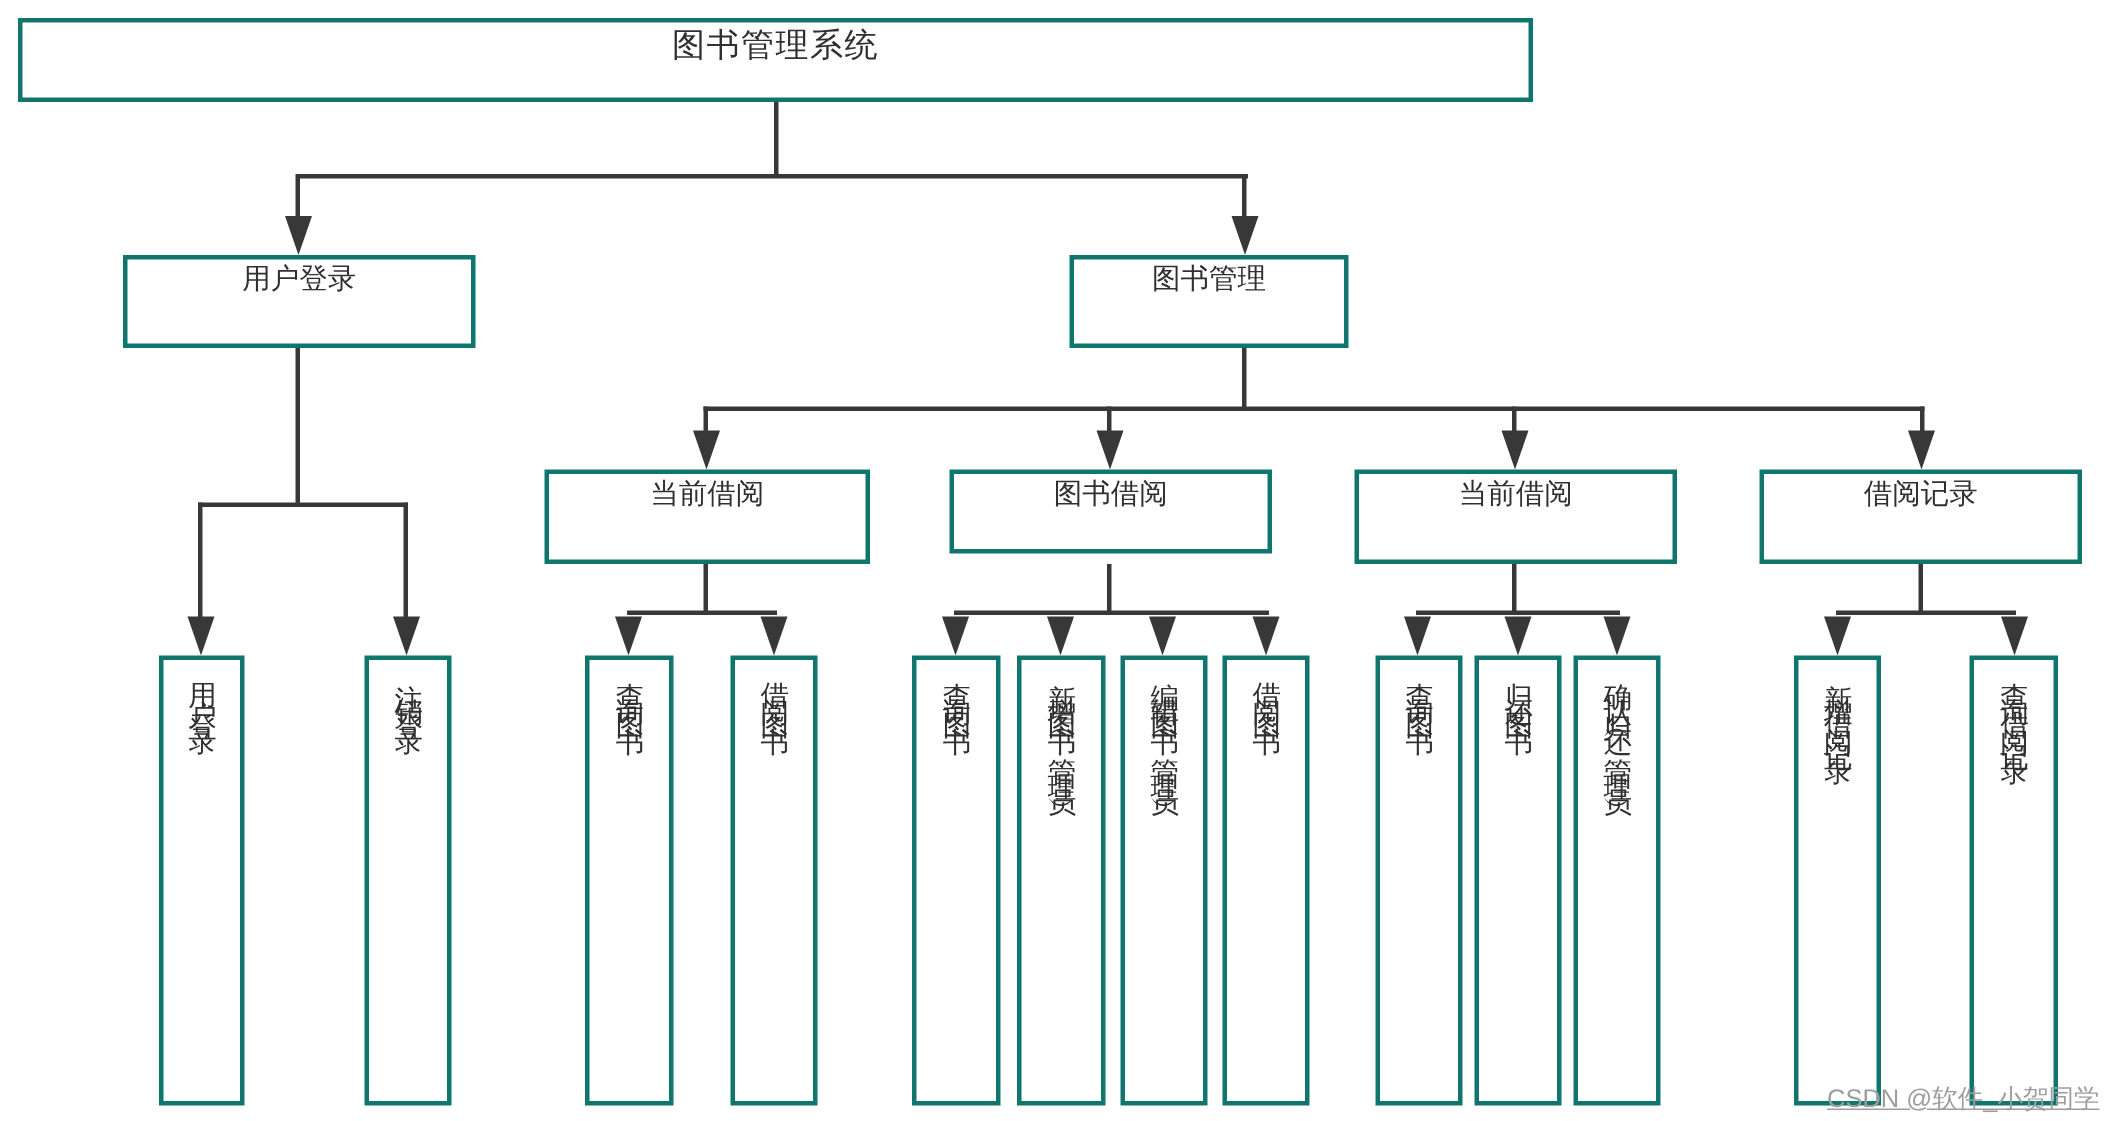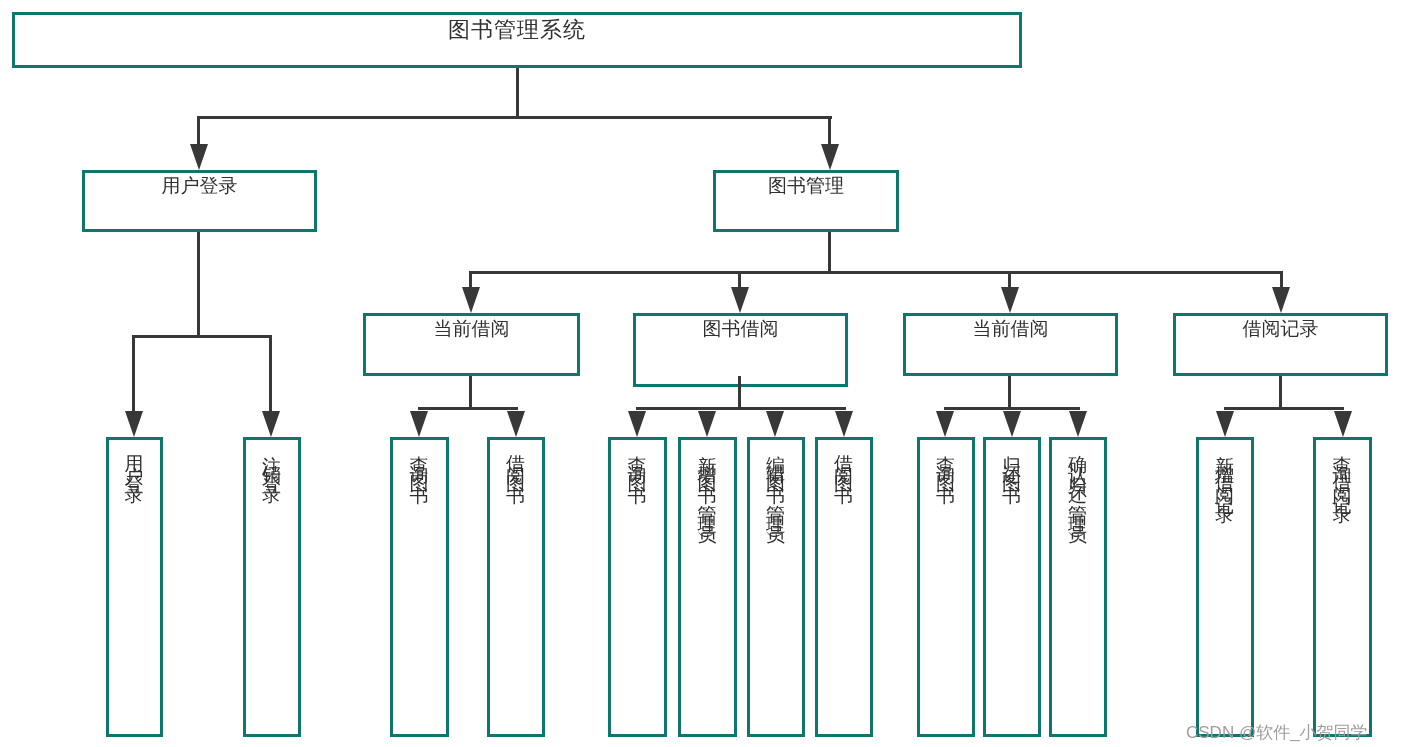--- a/index.html
+++ b/index.html
@@ -43,26 +43,27 @@
   .arrow {
     position: absolute;
     width: 0;
     height: 0;
     border-left: 9px solid transparent;
     border-right: 9px solid transparent;
     border-top: 26px solid #383838;
   }
   .watermark {
     position: absolute;
-    left: 1186px;
+    left: 1218px;
     top: 721px;
     font-size: 17px;
     color: #9e9e9e;
     white-space: nowrap;
     z-index: 10;
+    text-decoration: underline;
   }
 </style>
 </head>
 <body>
 
 <div class="canvas">
 
   <div class="box hbox root" style="left:12px; top:12px; width:1010px; height:56px;">
     <span>图书管理系统</span>
   </div>
@@ -102,21 +103,21 @@
   <div class="line" style="left:738px; top:271px; width:3px; height:18px;"></div>
   <div class="arrow" style="left:731px; top:287px;"></div>
   <div class="line" style="left:1008px; top:271px; width:3px; height:18px;"></div>
   <div class="arrow" style="left:1001px; top:287px;"></div>
   <div class="line" style="left:1280px; top:271px; width:3px; height:18px;"></div>
   <div class="arrow" style="left:1272px; top:287px;"></div>
 
   <div class="box hbox" style="left:363px; top:313px; width:217px; height:63px;">
     <span>当前借阅</span>
   </div>
-  <div class="box hbox" style="left:633px; top:313px; width:215px; height:74px;">
+  <div class="box hbox" style="left:633px; top:313px; width:215px; height:56px;">
     <span>图书借阅</span>
   </div>
   <div class="box hbox" style="left:903px; top:313px; width:215px; height:63px;">
     <span>当前借阅</span>
   </div>
   <div class="box hbox" style="left:1173px; top:313px; width:215px; height:63px;">
     <span>借阅记录</span>
   </div>
 
   <div class="line" style="left:469px; top:376px; width:3px; height:33px;"></div>

